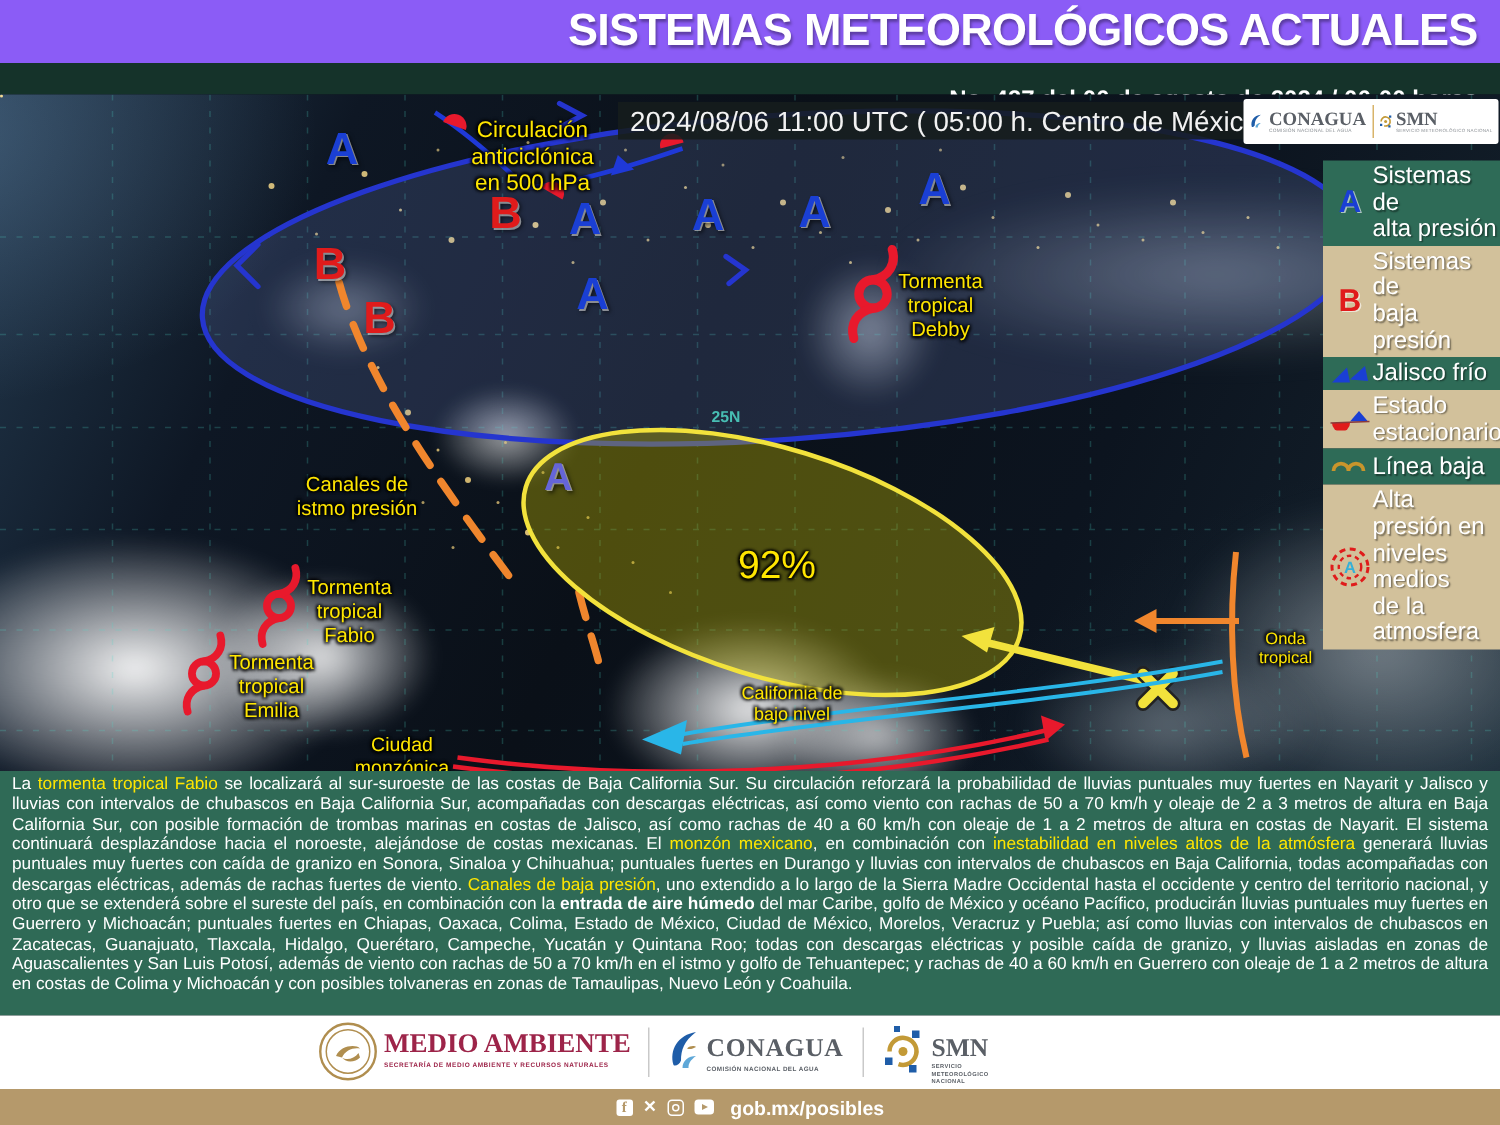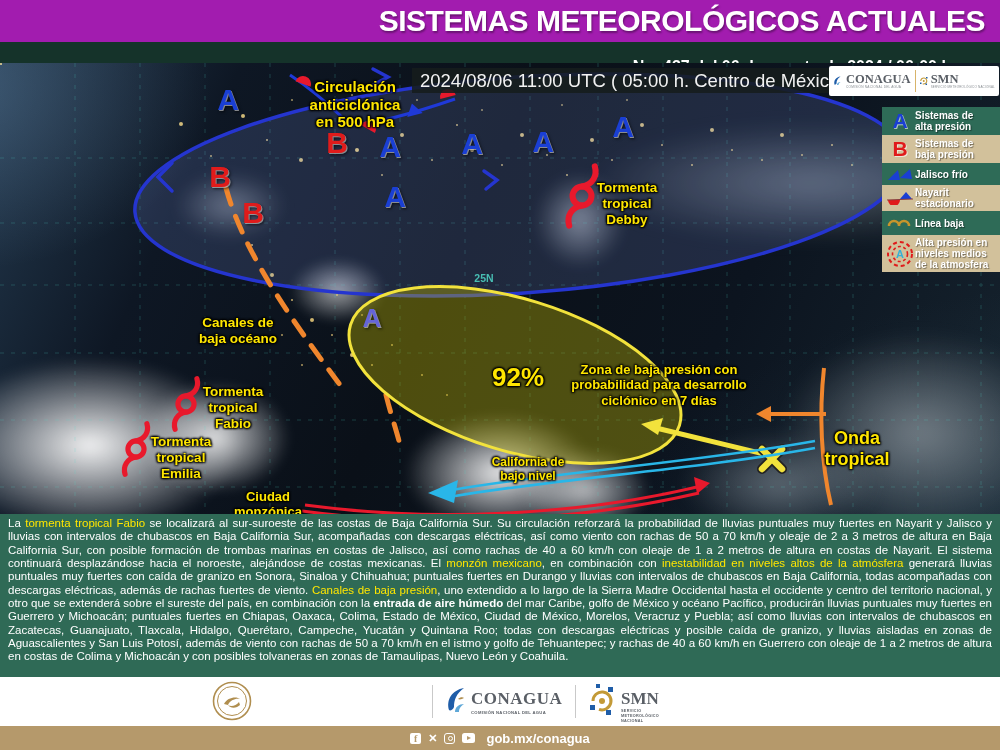--- a/index.html
+++ b/index.html
@@ -1,20 +1,20 @@
 <!DOCTYPE html>
 <html><head>
 <meta charset="utf-8">
 <style>
   html,body{margin:0;padding:0;background:#222;}
   .page{position:relative;width:1000px;height:750px;overflow:hidden;
         font-family:"Liberation Sans",sans-serif;background:#0a1018;}
 
   
-  .hdr{position:absolute;left:0;top:0;width:1000px;height:42px;background:#a21caf;}
+  .hdr{position:absolute;left:0;top:0;width:1000px;height:42px;background:#8b5cf6;}
   .hdr-title{position:absolute;right:15px;top:4px;font-size:30px;font-weight:bold;
              letter-spacing:-.5px;color:#fff;text-shadow:1px 2px 2px rgba(0,0,0,.35);}
   .hdr-sub{position:absolute;left:0;top:42px;width:1000px;height:21px;background:#15332A;}
   .hdr-sub span{position:absolute;right:15px;top:16px;font-size:16px;font-weight:bold;color:#fff;}
 
   
   .map{position:absolute;left:0;top:63px;width:1000px;height:451px;overflow:hidden;
        background:
         radial-gradient(420px 300px at -4% 6%, rgba(130,170,210,.28), transparent 60%),
         radial-gradient(700px 420px at 108% 110%, rgba(70,100,120,.25), transparent 65%),
@@ -44,42 +44,42 @@
      561px 41px 0 0 rgba(255,225,140,.6),481px 46px 0 0 rgba(255,225,140,.6),416px 36px 0 0 rgba(255,225,140,.6),
      351px 31px 0 0 rgba(255,225,140,.6),291px 36px 0 0 rgba(255,225,140,.6),
      251px 181px 0 0 rgba(255,220,130,.8),271px 211px 0 1px rgba(255,220,130,.8),291px 236px 0 0 rgba(255,220,130,.75),
      311px 256px 0 1px rgba(255,220,130,.8),331px 271px 0 0 rgba(255,220,130,.7),351px 291px 0 1px rgba(255,220,130,.85),
      371px 301px 0 0 rgba(255,220,130,.7),391px 281px 0 0 rgba(255,220,130,.7),301px 301px 0 0 rgba(255,220,130,.65),
      281px 271px 0 0 rgba(255,220,130,.65),421px 311px 0 0 rgba(255,220,130,.7),446px 331px 0 0 rgba(255,220,130,.65),
      361px 251px 0 0 rgba(255,220,130,.65),336px 231px 0 0 rgba(255,220,130,.6);}
   .overlay{position:absolute;left:0;top:0;width:1000px;height:451px;}
 
   .maplabel{position:absolute;transform:translate(-50%,-50%);text-align:center;color:#FFE600;
-     font-weight:bold;white-space:pre-line;line-height:1.18;
+     font-weight:normal;white-space:pre-line;line-height:1.18;
      text-shadow:1px 1px 2px #000,-1px -1px 2px #000,1px -1px 2px #000,-1px 1px 2px #000;}
   .plet{position:absolute;transform:translate(-50%,-50%);font-weight:bold;font-size:30px;color:#1A3FD4;
      text-shadow:1px 1px 0 rgba(255,255,255,.5),2px 2px 3px rgba(0,0,0,.6);}
   .plet.low{color:#E01B1B;}
   .plet.mid{color:#6565D8;font-size:26px;}
   .latlab{position:absolute;transform:translate(-50%,-50%);color:#4FD8C8;font-size:10.5px;font-weight:bold;opacity:.85;}
 
   .tsbar{position:absolute;left:412px;top:5px;height:25px;background:rgba(22,28,28,.88);
      color:#f2f2f2;font-size:18.5px;line-height:25px;padding:0 8px;white-space:nowrap;}
   .logobox{position:absolute;left:829px;top:3px;width:170px;height:30px;background:#fff;border-radius:2px;
      display:flex;align-items:center;padding:0 4px;box-sizing:border-box;}
   .lb-name{font-family:"Liberation Serif",serif;font-weight:bold;color:#5a5f66;font-size:12.5px;line-height:1;}
   .lb-sub{font-size:3.2px;color:#8a8f94;letter-spacing:.2px;line-height:1;margin-top:1px;white-space:nowrap;}
   .lb-div{width:1px;height:22px;background:#d8b46a;margin:0 4px;}
 
   
   .legend{position:absolute;right:0;top:44px;width:118px;}
   .lrow{display:flex;align-items:center;padding:2px 2px 2px 3px;box-sizing:border-box;}
   .lrow.g{background:#2E6B57;} .lrow.t{background:#D2C19B;}
   .lico{width:30px;min-width:30px;display:flex;align-items:center;justify-content:center;}
-  .ltxt{font-size:10px;font-weight:bold;color:#fff;white-space:pre-line;line-height:1.1;
+  .ltxt{font-size:16px;font-weight:normal;color:#fff;white-space:pre-line;line-height:1.1;
         text-shadow:1px 1px 1px rgba(0,0,0,.45);}
   .lgA{color:#1A3FD4;font-size:21px;font-weight:bold;text-shadow:1px 1px 0 rgba(255,255,255,.6);}
   .lgB{color:#E01B1B;font-size:21px;font-weight:bold;text-shadow:1px 1px 0 rgba(255,255,255,.6);}
 
   
   .bulletin{position:absolute;left:0;top:514px;width:1000px;height:163px;background:#2F6A56;box-sizing:border-box;
      padding:3px 8px 0 8px;color:#fff;font-size:11.5px;line-height:13.35px;text-align:justify;}
   .bulletin .hl{color:#FFE600;}
   .bulletin .b{font-weight:bold;}
 
@@ -239,34 +239,31 @@
     <div class="plet low" style="left:220px;top:114px">B</div>
     <div class="plet low" style="left:253px;top:150px">B</div>
 
     <div class="maplabel" style="left:355px;top:42px;font-size:15px">Circulación
 anticiclónica
 en 500 hPa</div>
     <div class="maplabel" style="left:627px;top:141px;font-size:13.5px">Tormenta
 tropical
 Debby</div>
     <div class="maplabel" style="left:238px;top:268px;font-size:13.5px">Canales de
-baja océano</div>
+istmo presión</div>
     <div class="maplabel" style="left:233px;top:345px;font-size:13.5px">Tormenta
 tropical
 Fabio</div>
     <div class="maplabel" style="left:181px;top:395px;font-size:13.5px">Tormenta
 tropical
 Emilia</div>
     <div class="maplabel" style="left:268px;top:441px;font-size:13px">Ciudad
 monzónica</div>
-    <div class="maplabel" style="left:659px;top:322px;font-size:13px">Zona de baja presión con
-probabilidad para desarrollo
-ciclónico en 7 días</div>
     <div class="maplabel" style="left:518px;top:314px;font-size:26px">92%</div>
-    <div class="maplabel" style="left:857px;top:386px;font-size:18px">Onda
+    <div class="maplabel" style="left:857px;top:370px;font-size:11px">Onda
 tropical</div>
     <div class="maplabel" style="left:528px;top:406px;font-size:12px">California de
 bajo nivel</div>
     <div class="latlab" style="left:484px;top:215px">25N</div>
 
     <div class="tsbar">2024/08/06 11:00 UTC ( 05:00 h. Centro de México )</div>
 
     <div class="logobox">
       <svg width="20" height="22" viewBox="0 0 20 22">
         <path d="M3,18 C1,10 6,3 15,2 C9,6 7,10 7,16 C6,18 4,19 3,18 Z" fill="#1F5DA8"></path>
@@ -315,21 +312,21 @@
         <div class="ltxt">Jalisco frío</div>
       </div>
       <div class="lrow t" style="min-height:25px">
         <div class="lico">
           <svg width="28" height="14" viewBox="0 0 28 14">
             <path d="M2,9 A6,6 0 0,0 14,9 Z" fill="#E01B1B"></path>
               <path d="M14,8 L20,1 L26,8 Z" fill="#1A3FD4"></path>
             <line x1="1" y1="9" x2="27" y2="8" stroke="#8a3a3a" stroke-width="1"></line>
           </svg>
         </div>
-        <div class="ltxt">Nayarit
+        <div class="ltxt">Estado
 estacionario</div>
       </div>
       <div class="lrow g" style="min-height:24px">
         <div class="lico">
           <svg width="26" height="14" viewBox="0 0 26 14">
             <path d="M2,10 A5,5 0 0,1 12,10 A5,5 0 0,1 22,10" stroke="#C8952C" stroke-width="2.5" fill="none"></path>
           </svg>
         </div>
         <div class="ltxt">Línea baja</div>
       </div>
@@ -349,20 +346,24 @@
   </div>
 
   <div class="bulletin"><span>La </span><span class="hl">tormenta tropical Fabio</span><span> se localizará al sur-suroeste de las costas de Baja California Sur. Su circulación reforzará la probabilidad de lluvias puntuales muy fuertes en Nayarit y Jalisco y lluvias con intervalos de chubascos en Baja California Sur, acompañadas con descargas eléctricas, así como viento con rachas de 50 a 70 km/h y oleaje de 2 a 3 metros de altura en Baja California Sur, con posible formación de trombas marinas en costas de Jalisco, así como rachas de 40 a 60 km/h con oleaje de 1 a 2 metros de altura en costas de Nayarit. El sistema continuará desplazándose hacia el noroeste, alejándose de costas mexicanas. El </span><span class="hl">monzón mexicano</span><span>, en combinación con </span><span class="hl">inestabilidad en niveles altos de la atmósfera</span><span> generará lluvias puntuales muy fuertes con caída de granizo en Sonora, Sinaloa y Chihuahua; puntuales fuertes en Durango y lluvias con intervalos de chubascos en Baja California, todas acompañadas con descargas eléctricas, además de rachas fuertes de viento. </span><span class="hl">Canales de baja presión</span><span>, uno extendido a lo largo de la Sierra Madre Occidental hasta el occidente y centro del territorio nacional, y otro que se extenderá sobre el sureste del país, en combinación con la </span><span class="b">entrada de aire húmedo</span><span> del mar Caribe, golfo de México y océano Pacífico, producirán lluvias puntuales muy fuertes en Guerrero y Michoacán; puntuales fuertes en Chiapas, Oaxaca, Colima, Estado de México, Ciudad de México, Morelos, Veracruz y Puebla; así como lluvias con intervalos de chubascos en Zacatecas, Guanajuato, Tlaxcala, Hidalgo, Querétaro, Campeche, Yucatán y Quintana Roo; todas con descargas eléctricas y posible caída de granizo, y lluvias aisladas en zonas de Aguascalientes y San Luis Potosí, además de viento con rachas de 50 a 70 km/h en el istmo y golfo de Tehuantepec; y rachas de 40 a 60 km/h en Guerrero con oleaje de 1 a 2 metros de altura en costas de Colima y Michoacán y con posibles tolvaneras en zonas de Tamaulipas, Nuevo León y Coahuila.</span></div>
 
   <div class="footer">
     <svg class="f-seal" width="40" height="40" viewBox="0 0 40 40">
       <circle cx="20" cy="20" r="18.5" stroke="#B08E4F" stroke-width="1.6" fill="none"></circle>
       <circle cx="20" cy="20" r="14.5" stroke="#B08E4F" stroke-width="1" fill="none"></circle>
       <path d="M12,23 C15,16 25,15 28,18 C24,17 18,19 16,24 Z M16,24 C19,26 24,25 27,21 L28,24 C25,27 19,28 16,24 Z" fill="#B08E4F"></path>
     </svg>
+    <div class="f-ma">
+      <div class="n">MEDIO AMBIENTE</div>
+      <div class="s">SECRETARÍA DE MEDIO AMBIENTE Y RECURSOS NATURALES</div>
+    </div>
     <div class="f-div" style="left:432px"></div>
     <svg class="f-cn-ico" width="24" height="30" viewBox="0 0 24 30">
       <path d="M5,24 C2,14 8,4 20,2 C12,8 10,14 10,21 C9,24 6,25 5,24 Z" fill="#1F5DA8"></path>
       <path d="M11,26 C11,21 15,18 20,18 C16,21 15,23 15,26 Z" fill="#5FA8D8"></path>
       <path d="M14,13 C16,11 19,11 20,12 C18,13 16,14 14,13 Z" fill="#B08E4F"></path>
     </svg>
     <div class="f-cn">
       <div class="n">CONAGUA</div>
       <div class="s">COMISIÓN NACIONAL DEL AGUA</div>
     </div>
@@ -381,16 +382,16 @@
 METEOROLÓGICO
 NACIONAL</div>
     </div>
   </div>
 
   <div class="bbar">
     <div class="sic ic-fb">f</div>
     <div class="sic ic-x">✕</div>
     <div class="sic ic-ig"></div>
     <div class="sic ic-yt"></div>
-    <div class="burl">gob.mx/conagua</div>
+    <div class="burl">gob.mx/posibles</div>
   </div>
 
 </div>
 
 </body></html>

